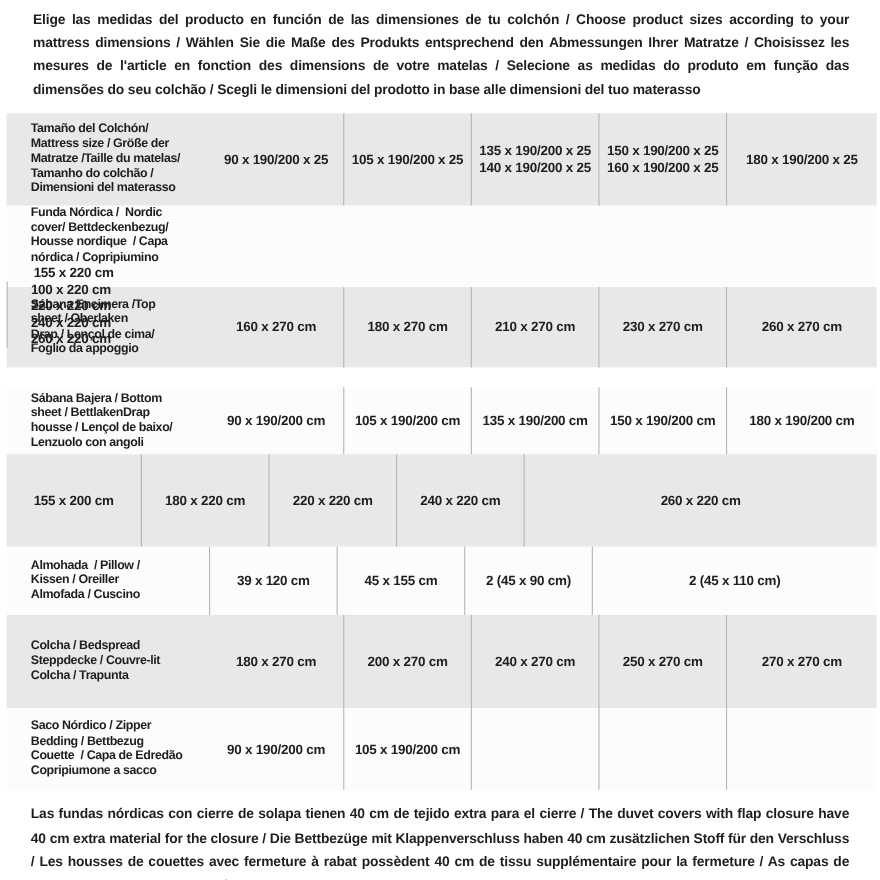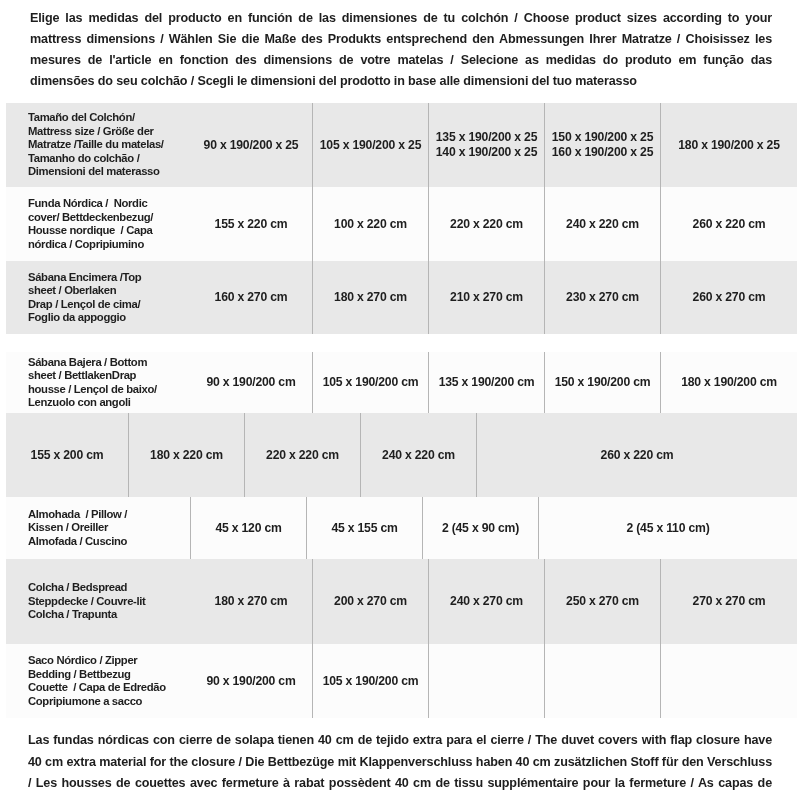--- a/index.html
+++ b/index.html
@@ -25,21 +25,21 @@
     text-align: justify;
     margin: 8px 28px 0 30px;
   }
   .size-table {
     margin: 11px 3px 0 6px;
   }
   .row { display: flex; align-items: stretch; }
   .row.gray  { background: var(--row-gray); justify-content: space-between; }
   .row.white { background: var(--row-white); }
   .r1 { height: 84px; }
-  .r2 { height: 74px; }
+  .r2 { height: 74px; flex-direction: column; }
   .r3 { height: 73px; }
   .r4 { height: 61px; margin-top: 18px; }
   .r5 { height: 84px; }
   .r6 { height: 62px; }
   .r7 { height: 85px; }
   .r8 { height: 74px; }
   .cell {
     display: flex; align-items: center;
   }
   .label-cell {
@@ -136,21 +136,21 @@
     <div class="cell val-cell c2">180 x 220 cm</div>
     <div class="cell val-cell c3">220 x 220 cm</div>
     <div class="cell val-cell c4">240 x 220 cm</div>
     <div class="cell val-cell c5">260 x 220 cm</div>
   </div>
 
   <div class="row white r6">
     <div class="cell label-cell">Almohada  / Pillow /
 Kissen / Oreiller
 Almofada / Cuscino</div>
-    <div class="cell val-cell c2">45 x 120 cm</div>
+    <div class="cell val-cell c2">39 x 120 cm</div>
     <div class="cell val-cell c3">45 x 155 cm</div>
     <div class="cell val-cell c4">2 (45 x 90 cm)</div>
     <div class="cell val-cell c5">2 (45 x 110 cm)</div>
   </div>
 
   <div class="row gray r7">
     <div class="cell label-cell">Colcha / Bedspread
 Steppdecke / Couvre-lit
 Colcha / Trapunta</div>
     <div class="cell val-cell c1">180 x 270 cm</div>

